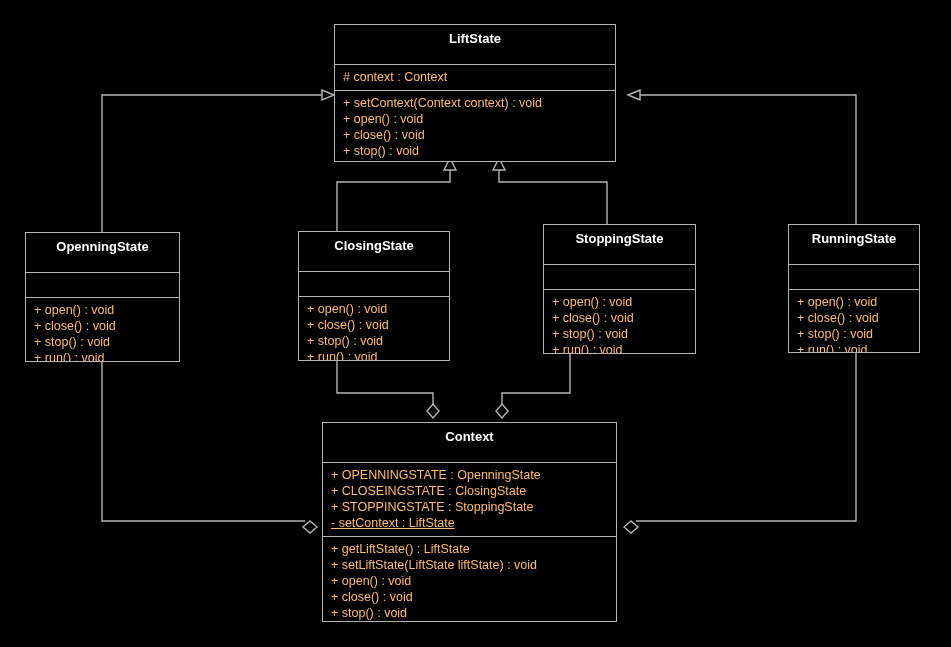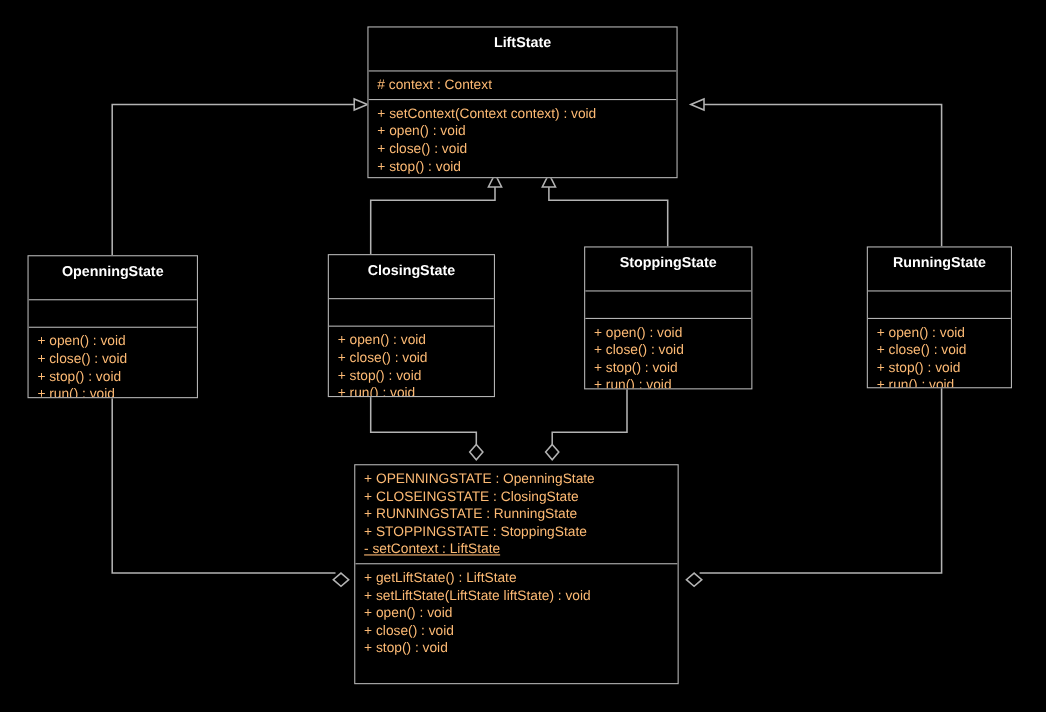--- a/index.html
+++ b/index.html
@@ -133,21 +133,21 @@
     <div class="uml-title">ClosingState</div>
     <div class="uml-attrs empty"></div>
     <div class="uml-ops">
       <div class="uml-row">+ open() : void</div>
       <div class="uml-row">+ close() : void</div>
       <div class="uml-row">+ stop() : void</div>
       <div class="uml-row">+ run() : void</div>
     </div>
   </div>
 
-  <div class="uml-class" style="left:531px; top:224px; width:153px; height:130px;">
+  <div class="uml-class" style="left:543px; top:224px; width:153px; height:130px;">
     <div class="uml-title">StoppingState</div>
     <div class="uml-attrs empty"></div>
     <div class="uml-ops">
       <div class="uml-row">+ open() : void</div>
       <div class="uml-row">+ close() : void</div>
       <div class="uml-row">+ stop() : void</div>
       <div class="uml-row">+ run() : void</div>
     </div>
   </div>
 
@@ -156,24 +156,24 @@
     <div class="uml-attrs empty"></div>
     <div class="uml-ops">
       <div class="uml-row">+ open() : void</div>
       <div class="uml-row">+ close() : void</div>
       <div class="uml-row">+ stop() : void</div>
       <div class="uml-row">+ run() : void</div>
     </div>
   </div>
 
   <div class="uml-class" style="left:322px; top:422px; width:295px; height:200px;">
+    <div class="uml-title">Context</div>
     <div class="uml-attrs">
       <div class="uml-row">+ OPENNINGSTATE : OpenningState</div>
       <div class="uml-row">+ CLOSEINGSTATE : ClosingState</div>
-      <div class="uml-row">+ RUNNINGSTATE : RunningState</div>
       <div class="uml-row">+ STOPPINGSTATE : StoppingState</div>
       <div class="uml-row underline">- setContext : LiftState</div>
     </div>
     <div class="uml-ops">
       <div class="uml-row">+ getLiftState() : LiftState</div>
       <div class="uml-row">+ setLiftState(LiftState liftState) : void</div>
       <div class="uml-row">+ open() : void</div>
       <div class="uml-row">+ close() : void</div>
       <div class="uml-row">+ stop() : void</div>
 

